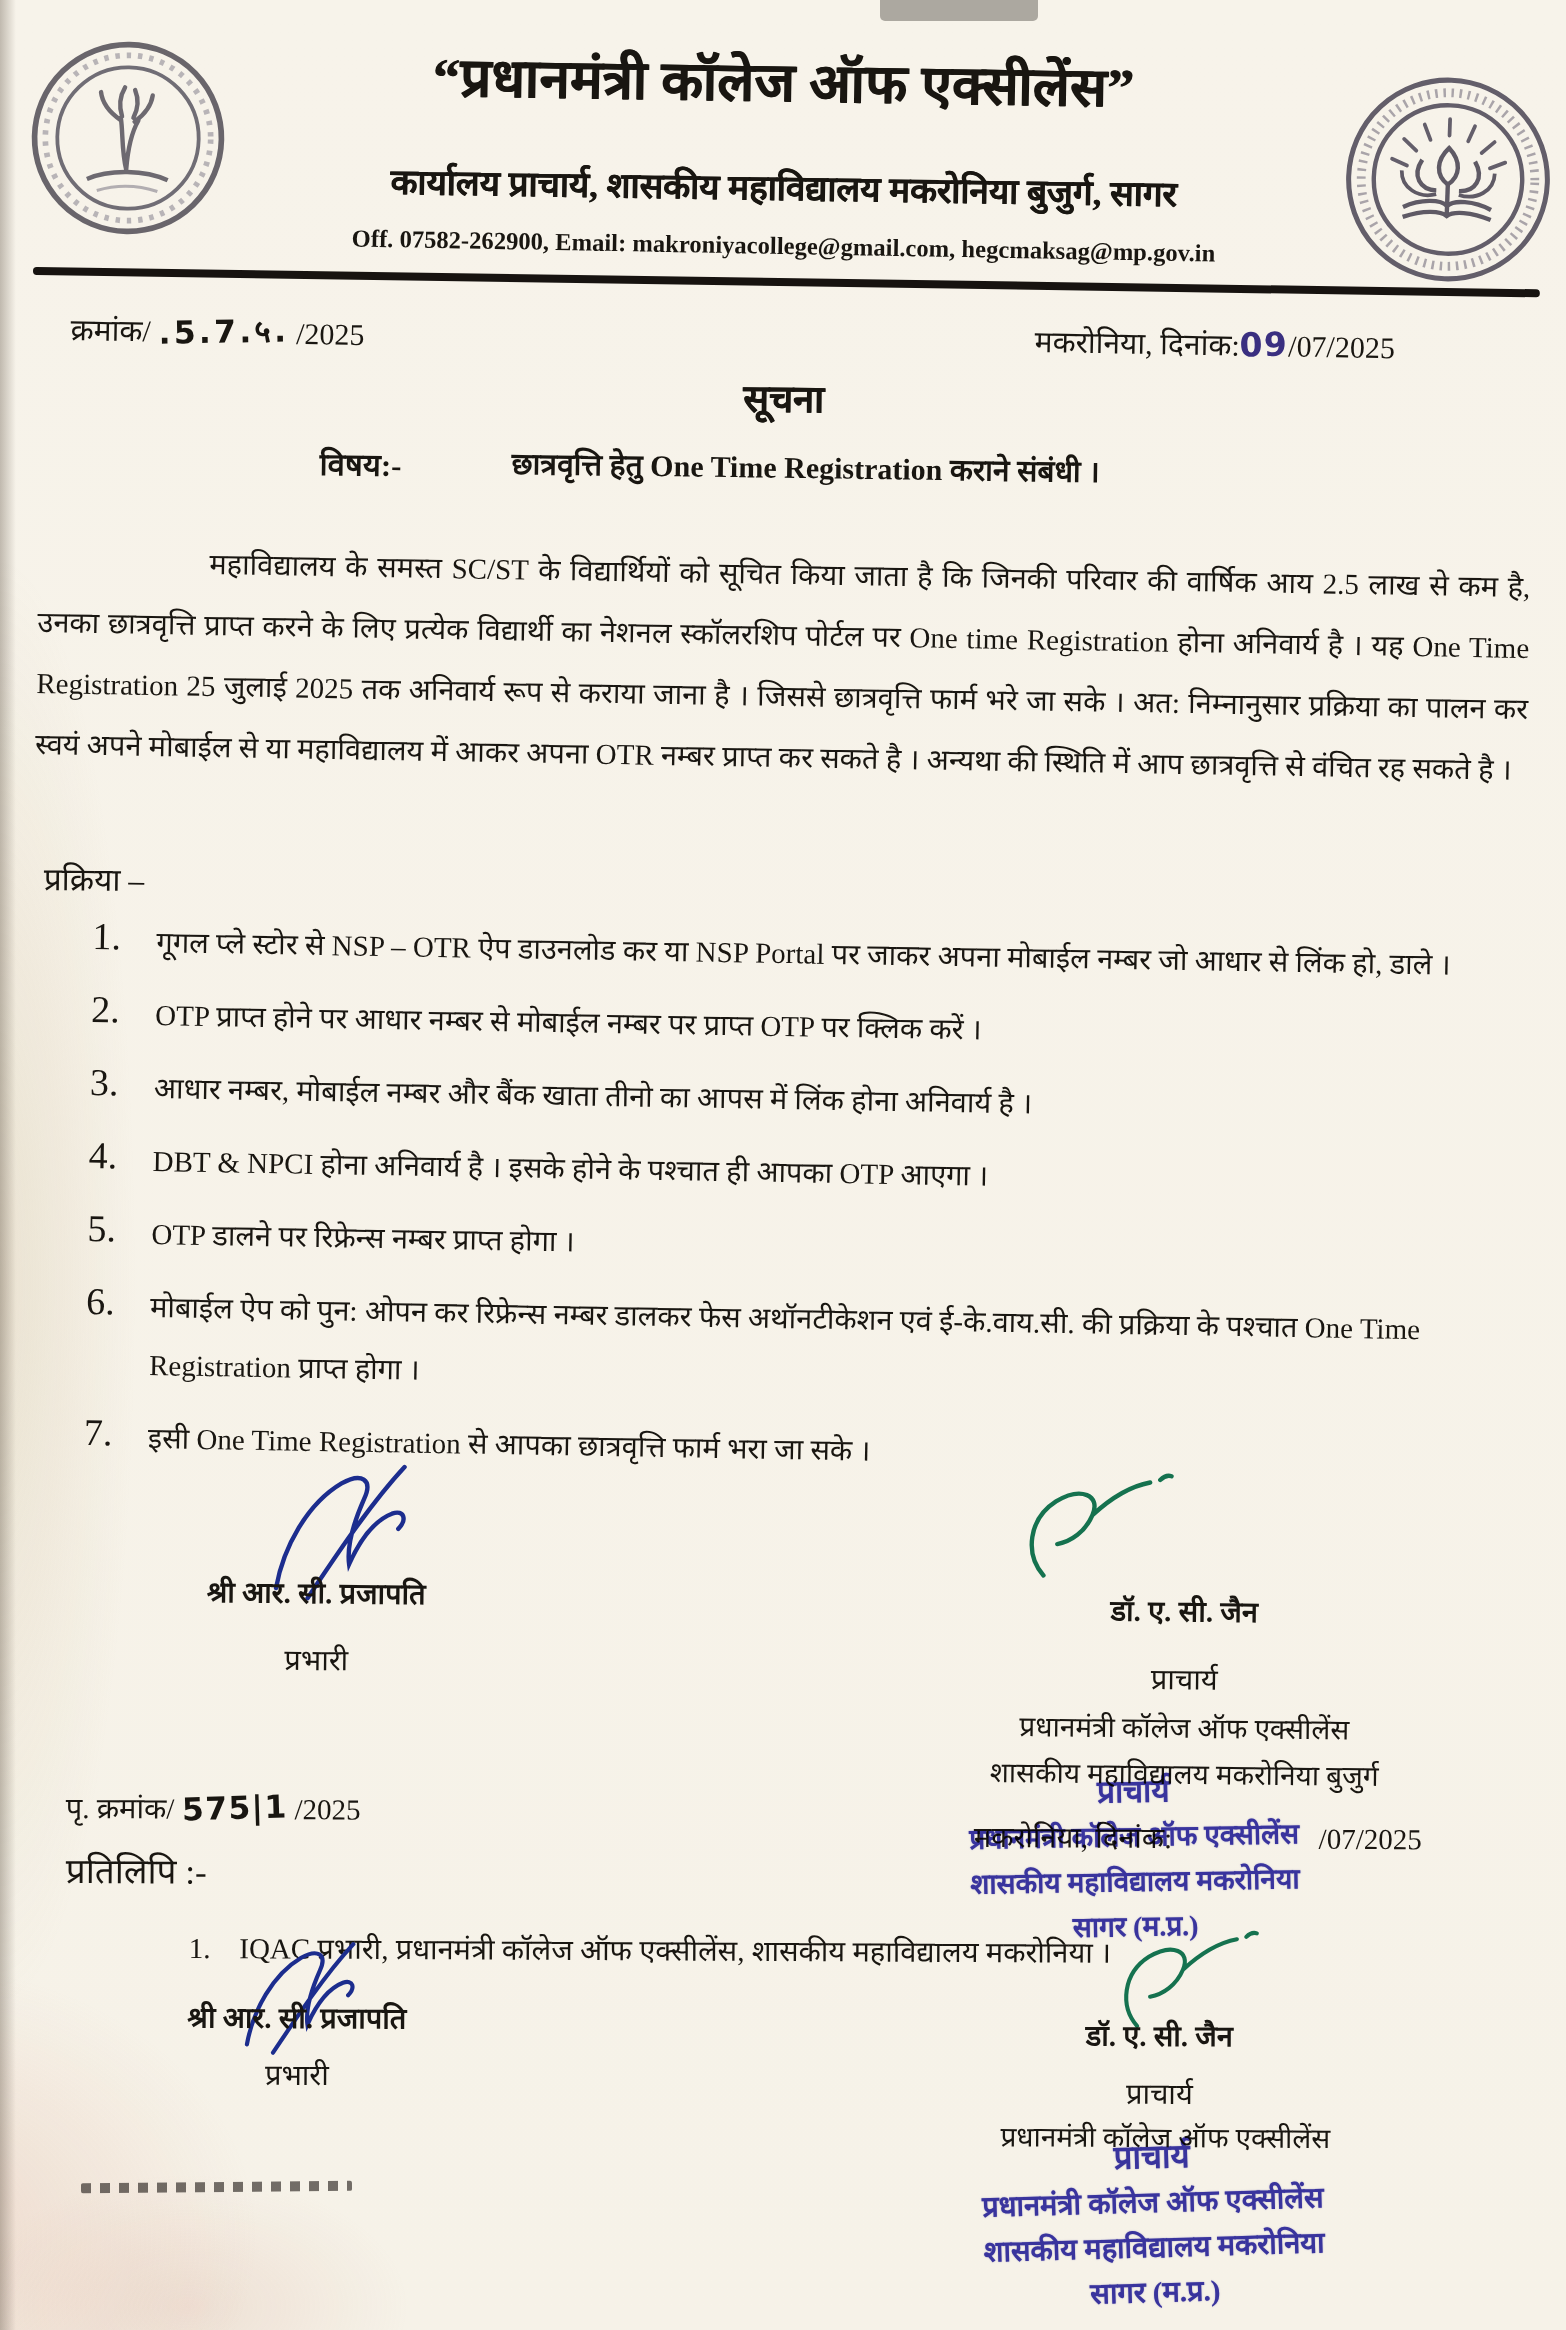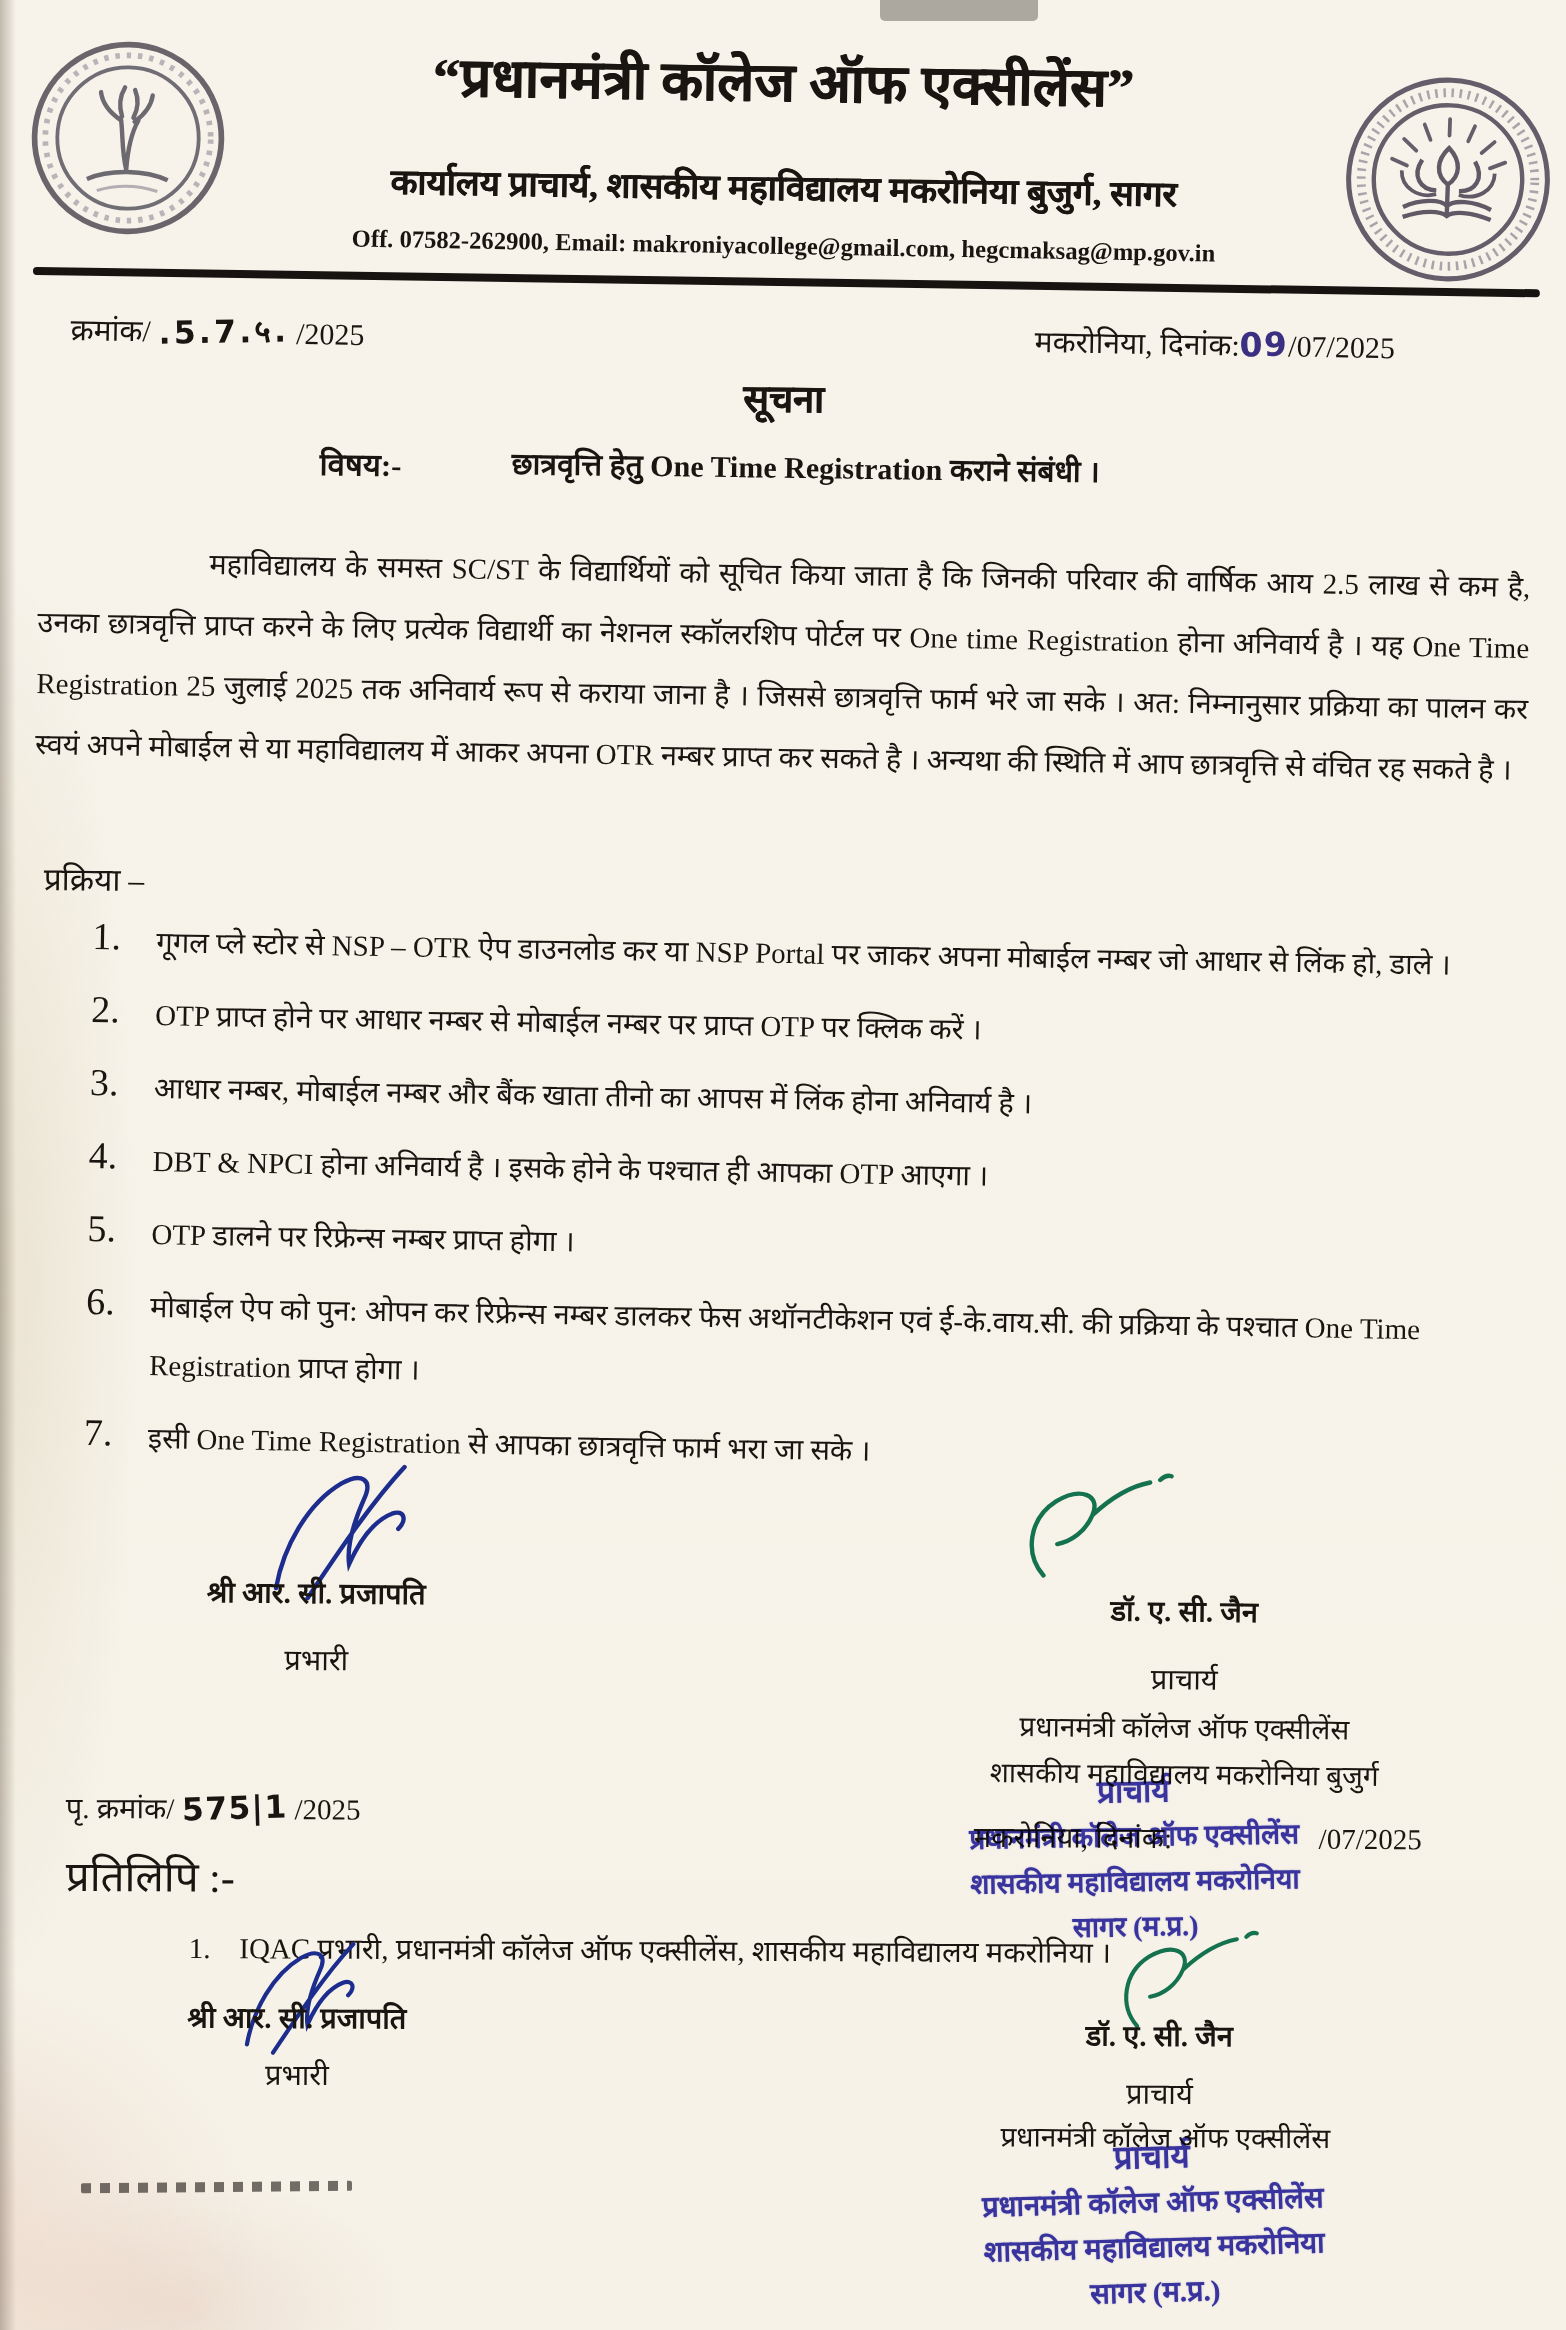--- a/index.html
+++ b/index.html
@@ -209,21 +209,21 @@
   <div class="s-line" style="font-size:28px;">प्रधानमंत्री कॉलेज ऑफ एक्सीलेंस</div>
   <div class="s-line" style="font-size:28px;">शासकीय महाविद्यालय मकरोनिया</div>
   <div class="s-line" style="font-size:28px;">सागर (म.प्र.)</div>
 </div>
 
 <div class="abs endor r03" style="left:66px;top:1787px;">
   <span>पृ. क्रमांक/</span>
   <span class="hand" style="font-size:31.5px;letter-spacing:1.3px;">575|1</span>
   <span>/2025</span>
 </div>
-<div class="abs r03" style="left:66px;top:1846px;font-size:42px;text-align:center;">प्रतिलिपि :-</div>
+<div class="abs r03" style="left:66px;top:1846px;font-size:35px;text-align:center;">प्रतिलिपि :-</div>
 
 <div class="abs copyline r03" style="left:189px;top:1927px;width:1323px;">
   <span class="cnum">1.</span>
   <span>IQAC प्रभारी, प्रधानमंत्री कॉलेज ऑफ एक्सीलेंस, शासकीय महाविद्यालय मकरोनिया ।</span>
 </div>
 
 <svg class="abs signature-svg" style="left:221px;top:1940px;" width="176" height="120" viewBox="0 0 330 230">
   <path d="M250 8 C196 66 140 150 96 216
            M46 200 C58 134 96 66 150 34 C182 16 200 28 186 58 C170 94 158 132 162 162
            C180 122 204 92 230 82 C250 75 254 92 240 106" fill="none" stroke="#1c2d8e" stroke-width="8" stroke-linecap="round"></path>

